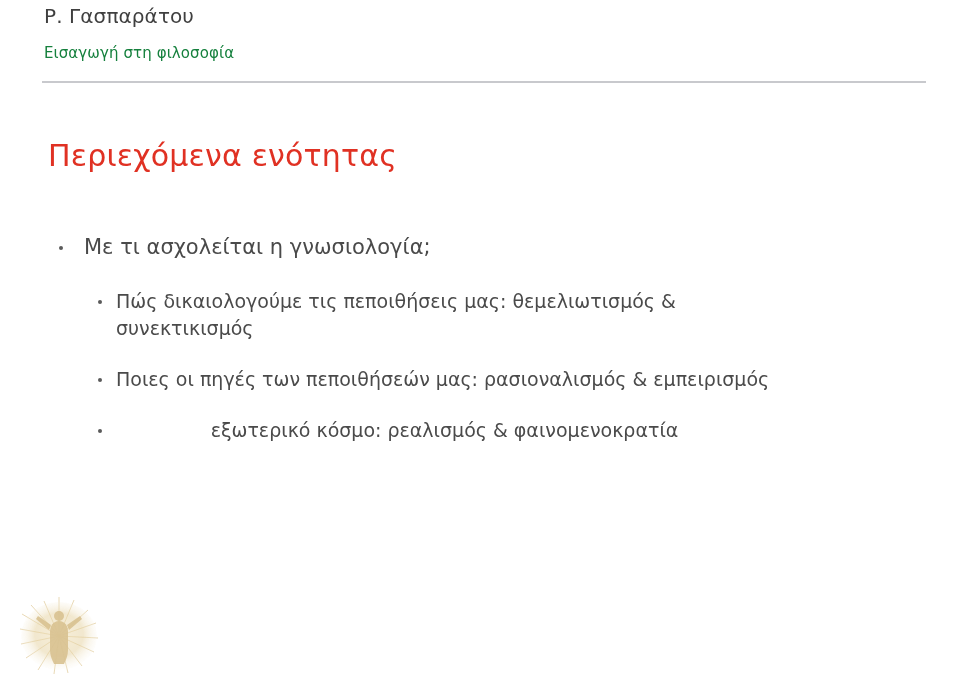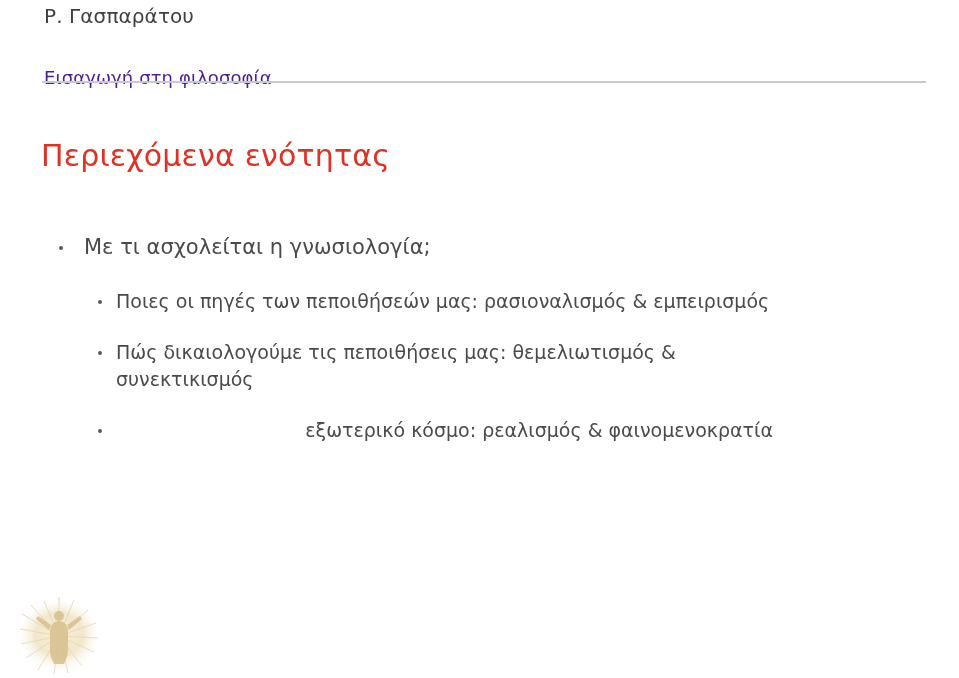--- a/index.html
+++ b/index.html
@@ -25,40 +25,40 @@
     top: 2px;
     font-size: 20px;
     line-height: 28px;
     color: #3f3f3f;
     letter-spacing: .1px;
     white-space: nowrap;
   }
   .header-subject {
     position: absolute;
     left: 44px;
-    top: 65px;
-    font-size: 18px;
+    top: 40px;
+    font-size: 15px;
     line-height: 26px;
-    color: #4c1d95;
+    color: #15803d;
     letter-spacing: .1px;
     white-space: nowrap;
   }
   .header-rule {
     position: absolute;
     left: 42px;
     top: 81px;
     width: 884px;
     height: 2px;
     background: #c8c9cd;
   }
 
   
   .slide-title {
     position: absolute;
-    left: 41px;
+    left: 48px;
     top: 136px;
     font-size: 30px;
     line-height: 40px;
     color: #e03123;
     letter-spacing: .2px;
     white-space: nowrap;
   }
 
   
   .bullets {
@@ -109,21 +109,21 @@
     top: 12px;
     width: 4px;
     height: 4px;
   }
   .lvl2.justified .txt {
     text-align: justify;
     text-justify: inter-word;
   }
   .lvl2.justified .txt .lastline {
     display: block;
-    text-align: right;
+    text-align: center;
   }
 
   
   .emblem {
     position: absolute;
     left: 18px;
     bottom: 2px;
     width: 82px;
     height: 80px;
     opacity: .62;
@@ -145,26 +145,26 @@
   <div class="bullets">
 
     <div class="bullet lvl1">
       <span class="dot"></span>
       <span class="txt">Με τι ασχολείται η γνωσιολογία;</span>
     </div>
 
 
     <div class="bullet lvl2">
       <span class="dot"></span>
+      <span class="txt">Πώς δικαιολογούμε τις πεποιθήσεις μας: θεμελιωτισμός &amp; συνεκτικισμός</span>
+    </div>
+
+    <div class="bullet lvl2">
+      <span class="dot"></span>
       <span class="txt">Ποιες οι πηγές των πεποιθήσεών μας: ρασιοναλισμός &amp; εμπειρισμός</span>
-    </div>
-
-    <div class="bullet lvl2">
-      <span class="dot"></span>
-      <span class="txt">Πώς δικαιολογούμε τις πεποιθήσεις μας: θεμελιωτισμός &amp; συνεκτικισμός</span>
     </div>
 
     <div class="bullet lvl2 justified">
       <span class="dot"></span>
       <span class="txt">
         <span class="lastline">εξωτερικό κόσμο: ρεαλισμός &amp; φαινομενοκρατία</span>
       </span>
     </div>
 
   </div>

